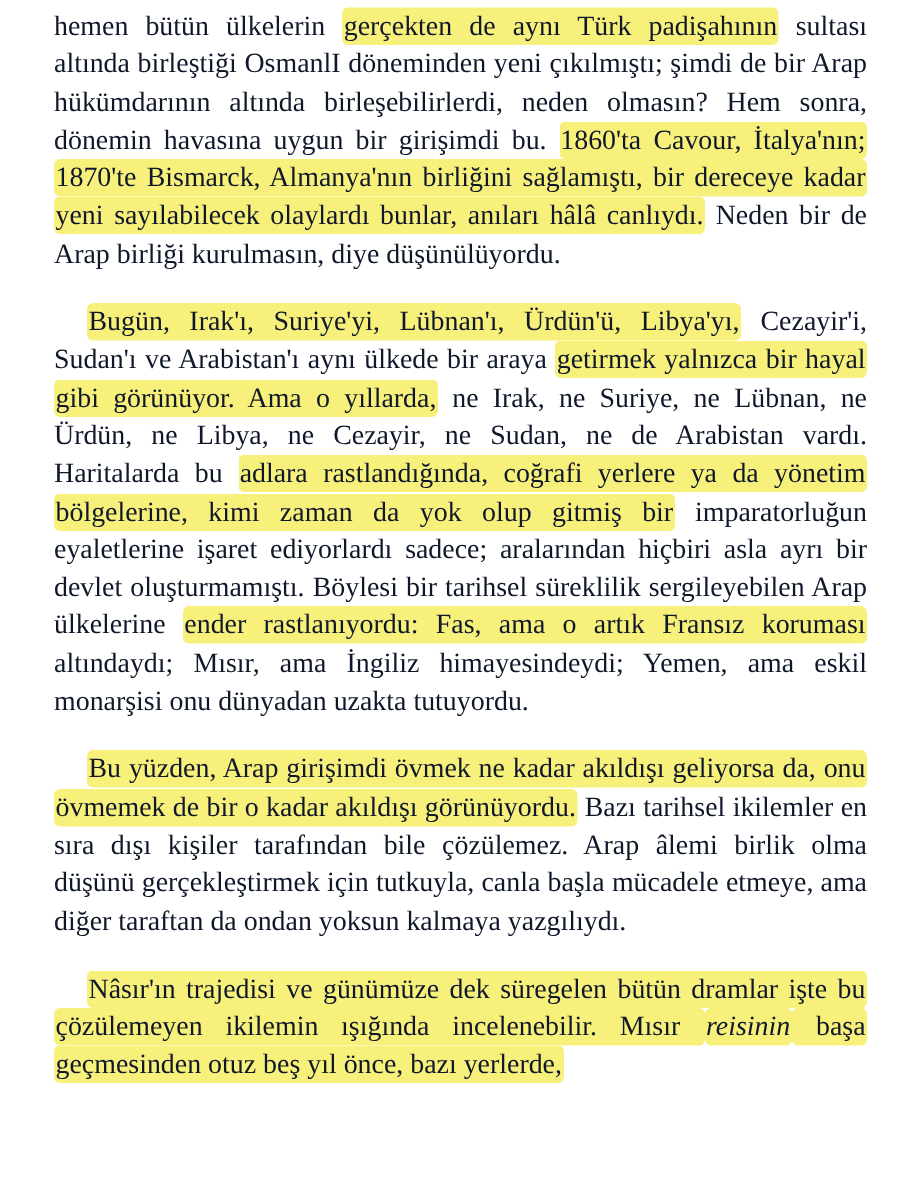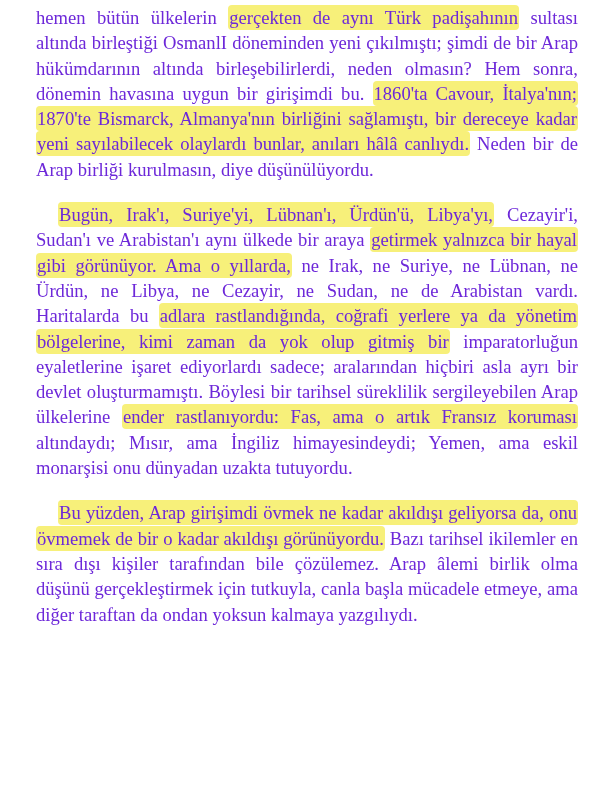--- a/index.html
+++ b/index.html
@@ -37,19 +37,20 @@
     border-radius: 4px;
     padding: 2px 1px;
     box-decoration-break: clone;
     -webkit-box-decoration-break: clone;
   }
   .it { font-style: italic; }
 </style>
 </head>
 <body>
 
-<div class="page" style="background: rgb(255, 255, 255); color: #6d28d9;">
+<div class="page" style="background: rgb(255, 255, 255); color: #0f172a;">
   <div>
       <p class="para"><span>hemen bütün ülkelerin </span><span class="hl">gerçekten de aynı Türk padişahının</span><span> sultası altında birleştiği OsmanlI döneminden yeni çıkılmıştı; şimdi de bir Arap hükümdarının altında birleşebilirlerdi, neden olmasın? Hem sonra, dönemin havasına uygun bir girişimdi bu. </span><span class="hl">1860'ta Cavour, İtalya'nın; 1870'te Bismarck, Almanya'nın birliğini sağlamıştı, bir dereceye kadar yeni sayılabilecek olaylardı bunlar, anıları hâlâ canlıydı.</span><span> Neden bir de Arap birliği kurulmasın, diye düşünülüyordu.</span></p>
       <p class="para indent"><span class="hl">Bugün, Irak'ı, Suriye'yi, Lübnan'ı, Ürdün'ü, Libya'yı,</span><span> Cezayir'i, Sudan'ı ve Arabistan'ı aynı ülkede bir araya </span><span class="hl">getirmek yalnızca bir hayal gibi görünüyor. Ama o yıllarda,</span><span> ne Irak, ne Suriye, ne Lübnan, ne Ürdün, ne Libya, ne Cezayir, ne Sudan, ne de Arabistan vardı. Haritalarda bu </span><span class="hl">adlara rastlandığında, coğrafi yerlere ya da yönetim bölgelerine, kimi zaman da yok olup gitmiş bir</span><span> imparatorluğun eyaletlerine işaret ediyorlardı sadece; aralarından hiçbiri asla ayrı bir devlet oluşturmamıştı. Böylesi bir tarihsel süreklilik sergileyebilen Arap ülkelerine </span><span class="hl">ender rastlanıyordu: Fas, ama o artık Fransız koruması</span><span> altındaydı; Mısır, ama İngiliz himayesindeydi; Yemen, ama eskil monarşisi onu dünyadan uzakta tutuyordu.</span></p>
       <p class="para indent"><span class="hl">Bu yüzden, Arap girişimdi övmek ne kadar akıldışı geliyorsa da, onu övmemek de bir o kadar akıldışı görünüyordu.</span><span> Bazı tarihsel ikilemler en sıra dışı kişiler tarafından bile çözülemez. Arap âlemi birlik olma düşünü gerçekleştirmek için tutkuyla, canla başla mücadele etmeye, ama diğer taraftan da ondan yoksun kalmaya yazgılıydı.</span></p>
+      <p class="para indent"><span class="hl">Nâsır'ın trajedisi ve günümüze dek süregelen bütün dramlar işte bu çözülemeyen ikilemin ışığında incelenebilir. Mısır </span><span class="hl it">reisinin</span><span class="hl"> başa geçmesinden otuz beş yıl önce, bazı yerlerde,</span></p>
     </div>
 </div>
 
 </body></html>

